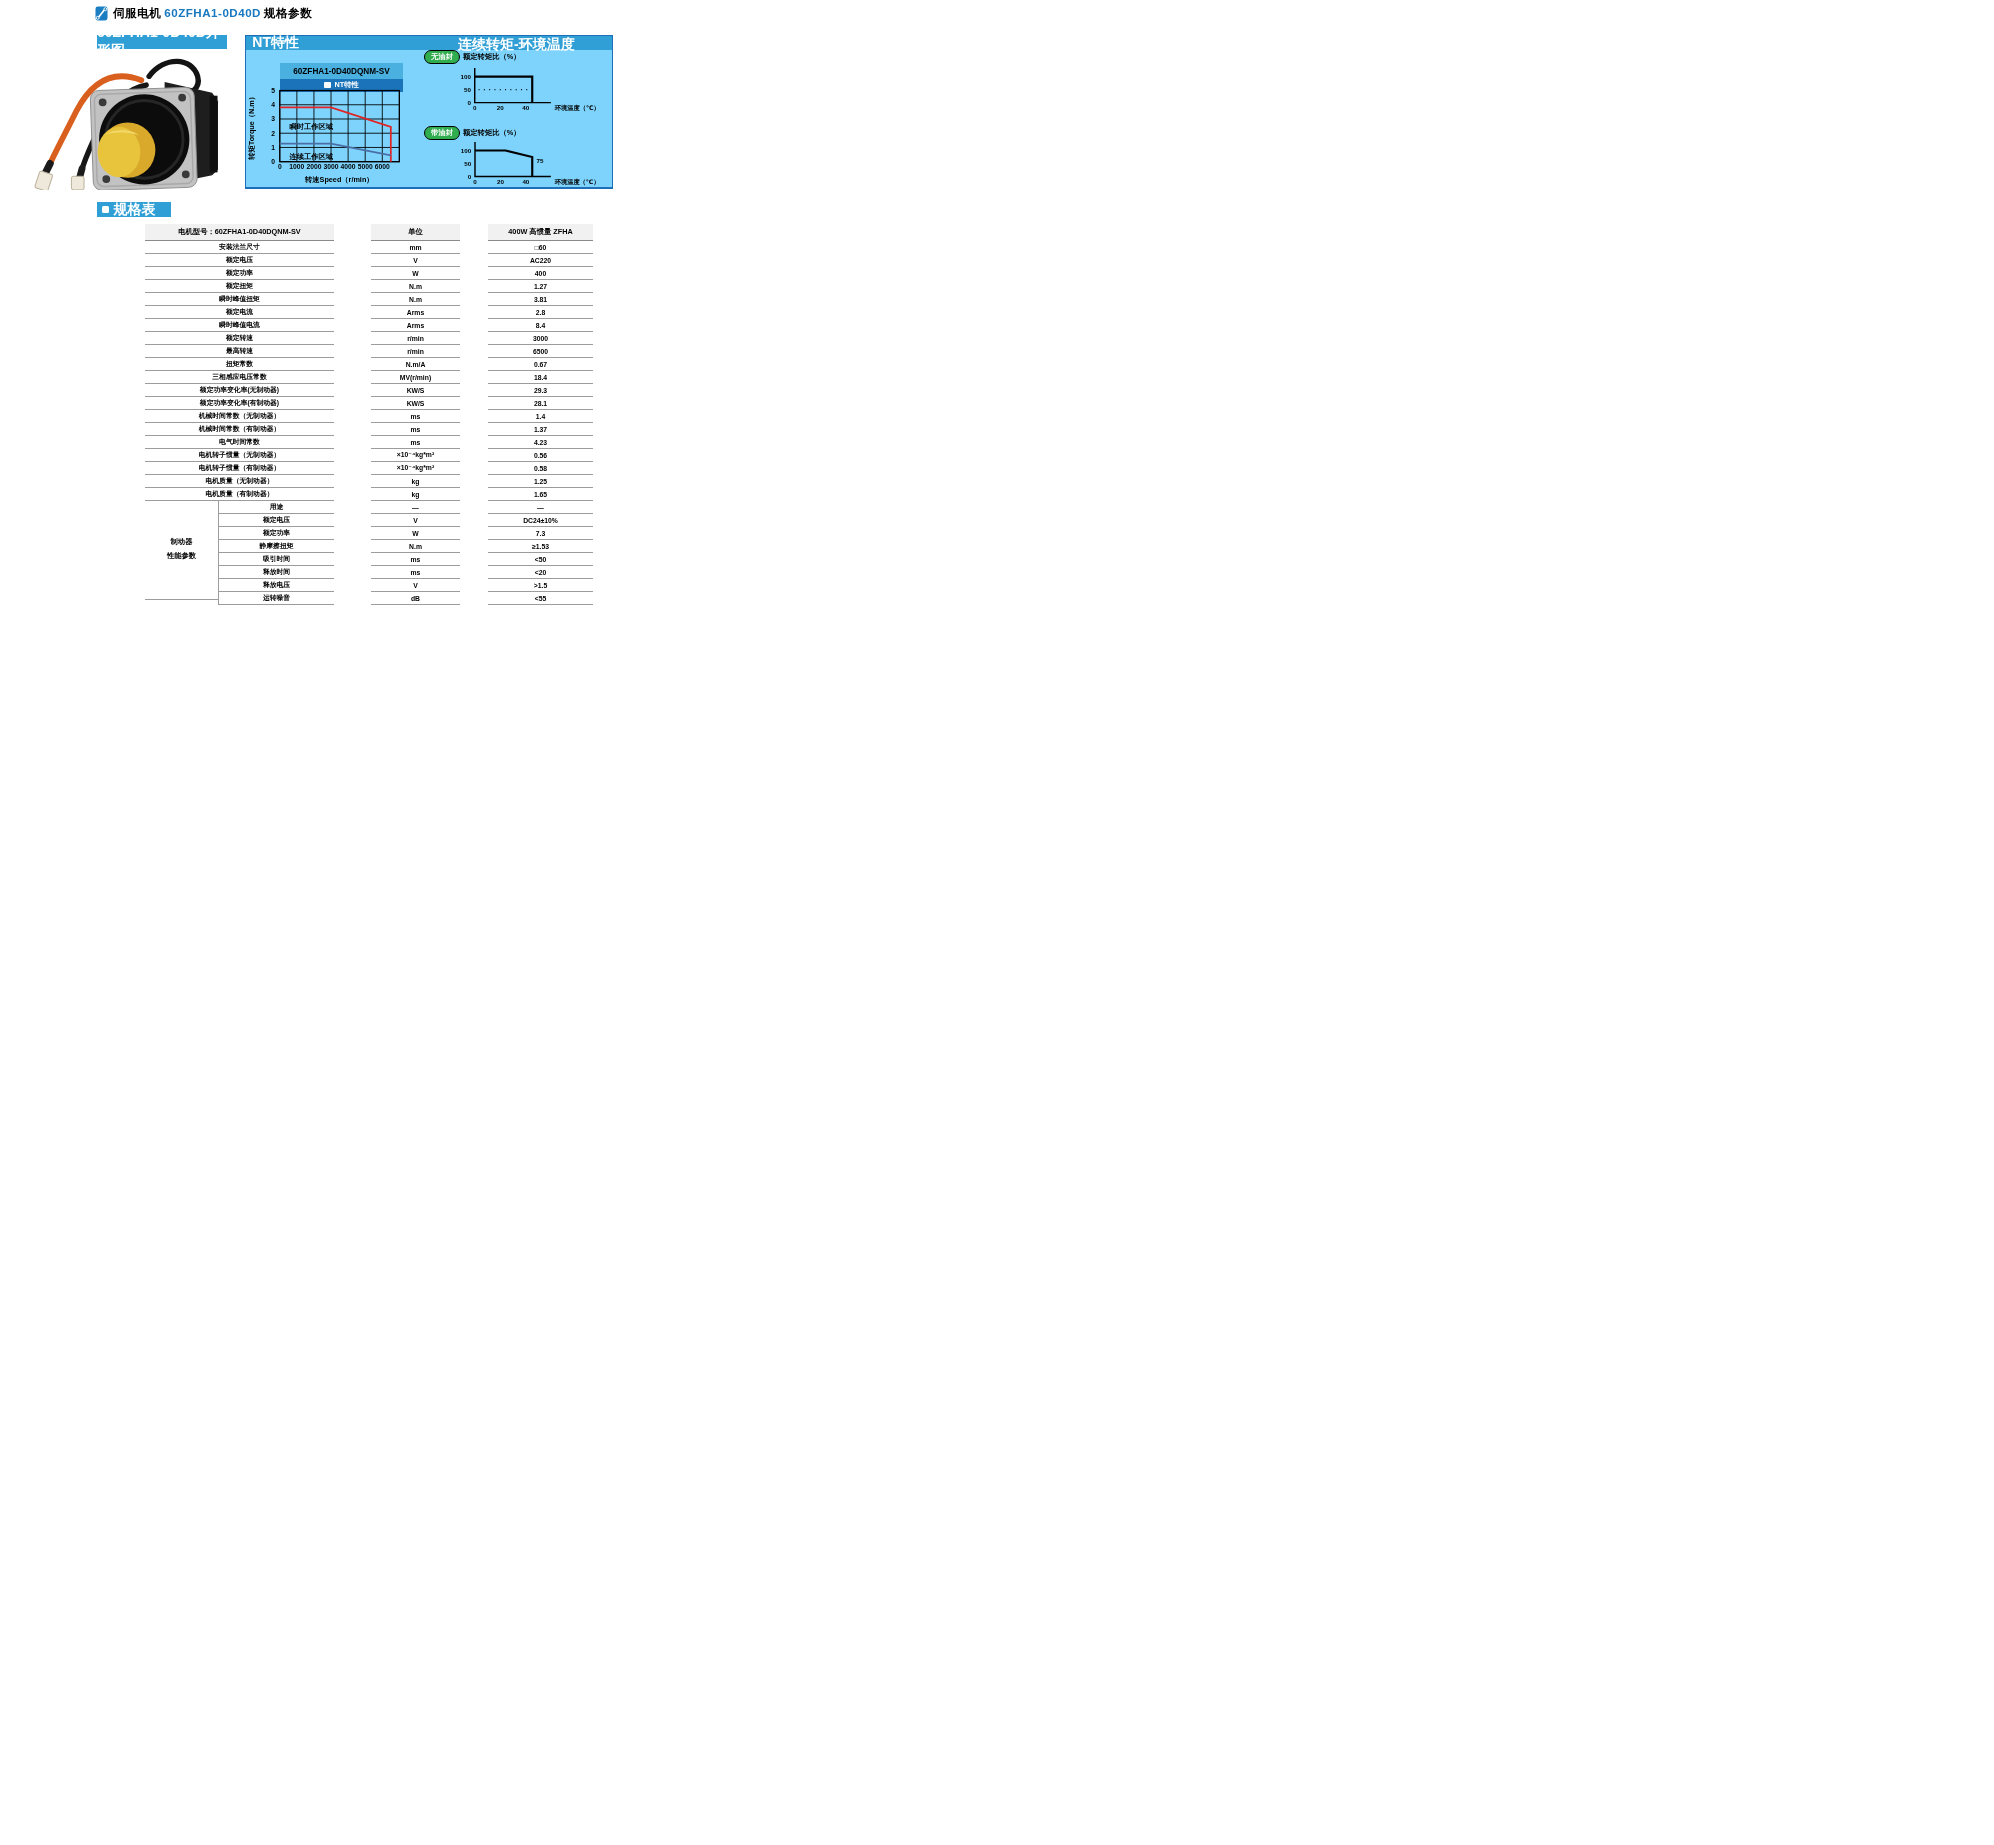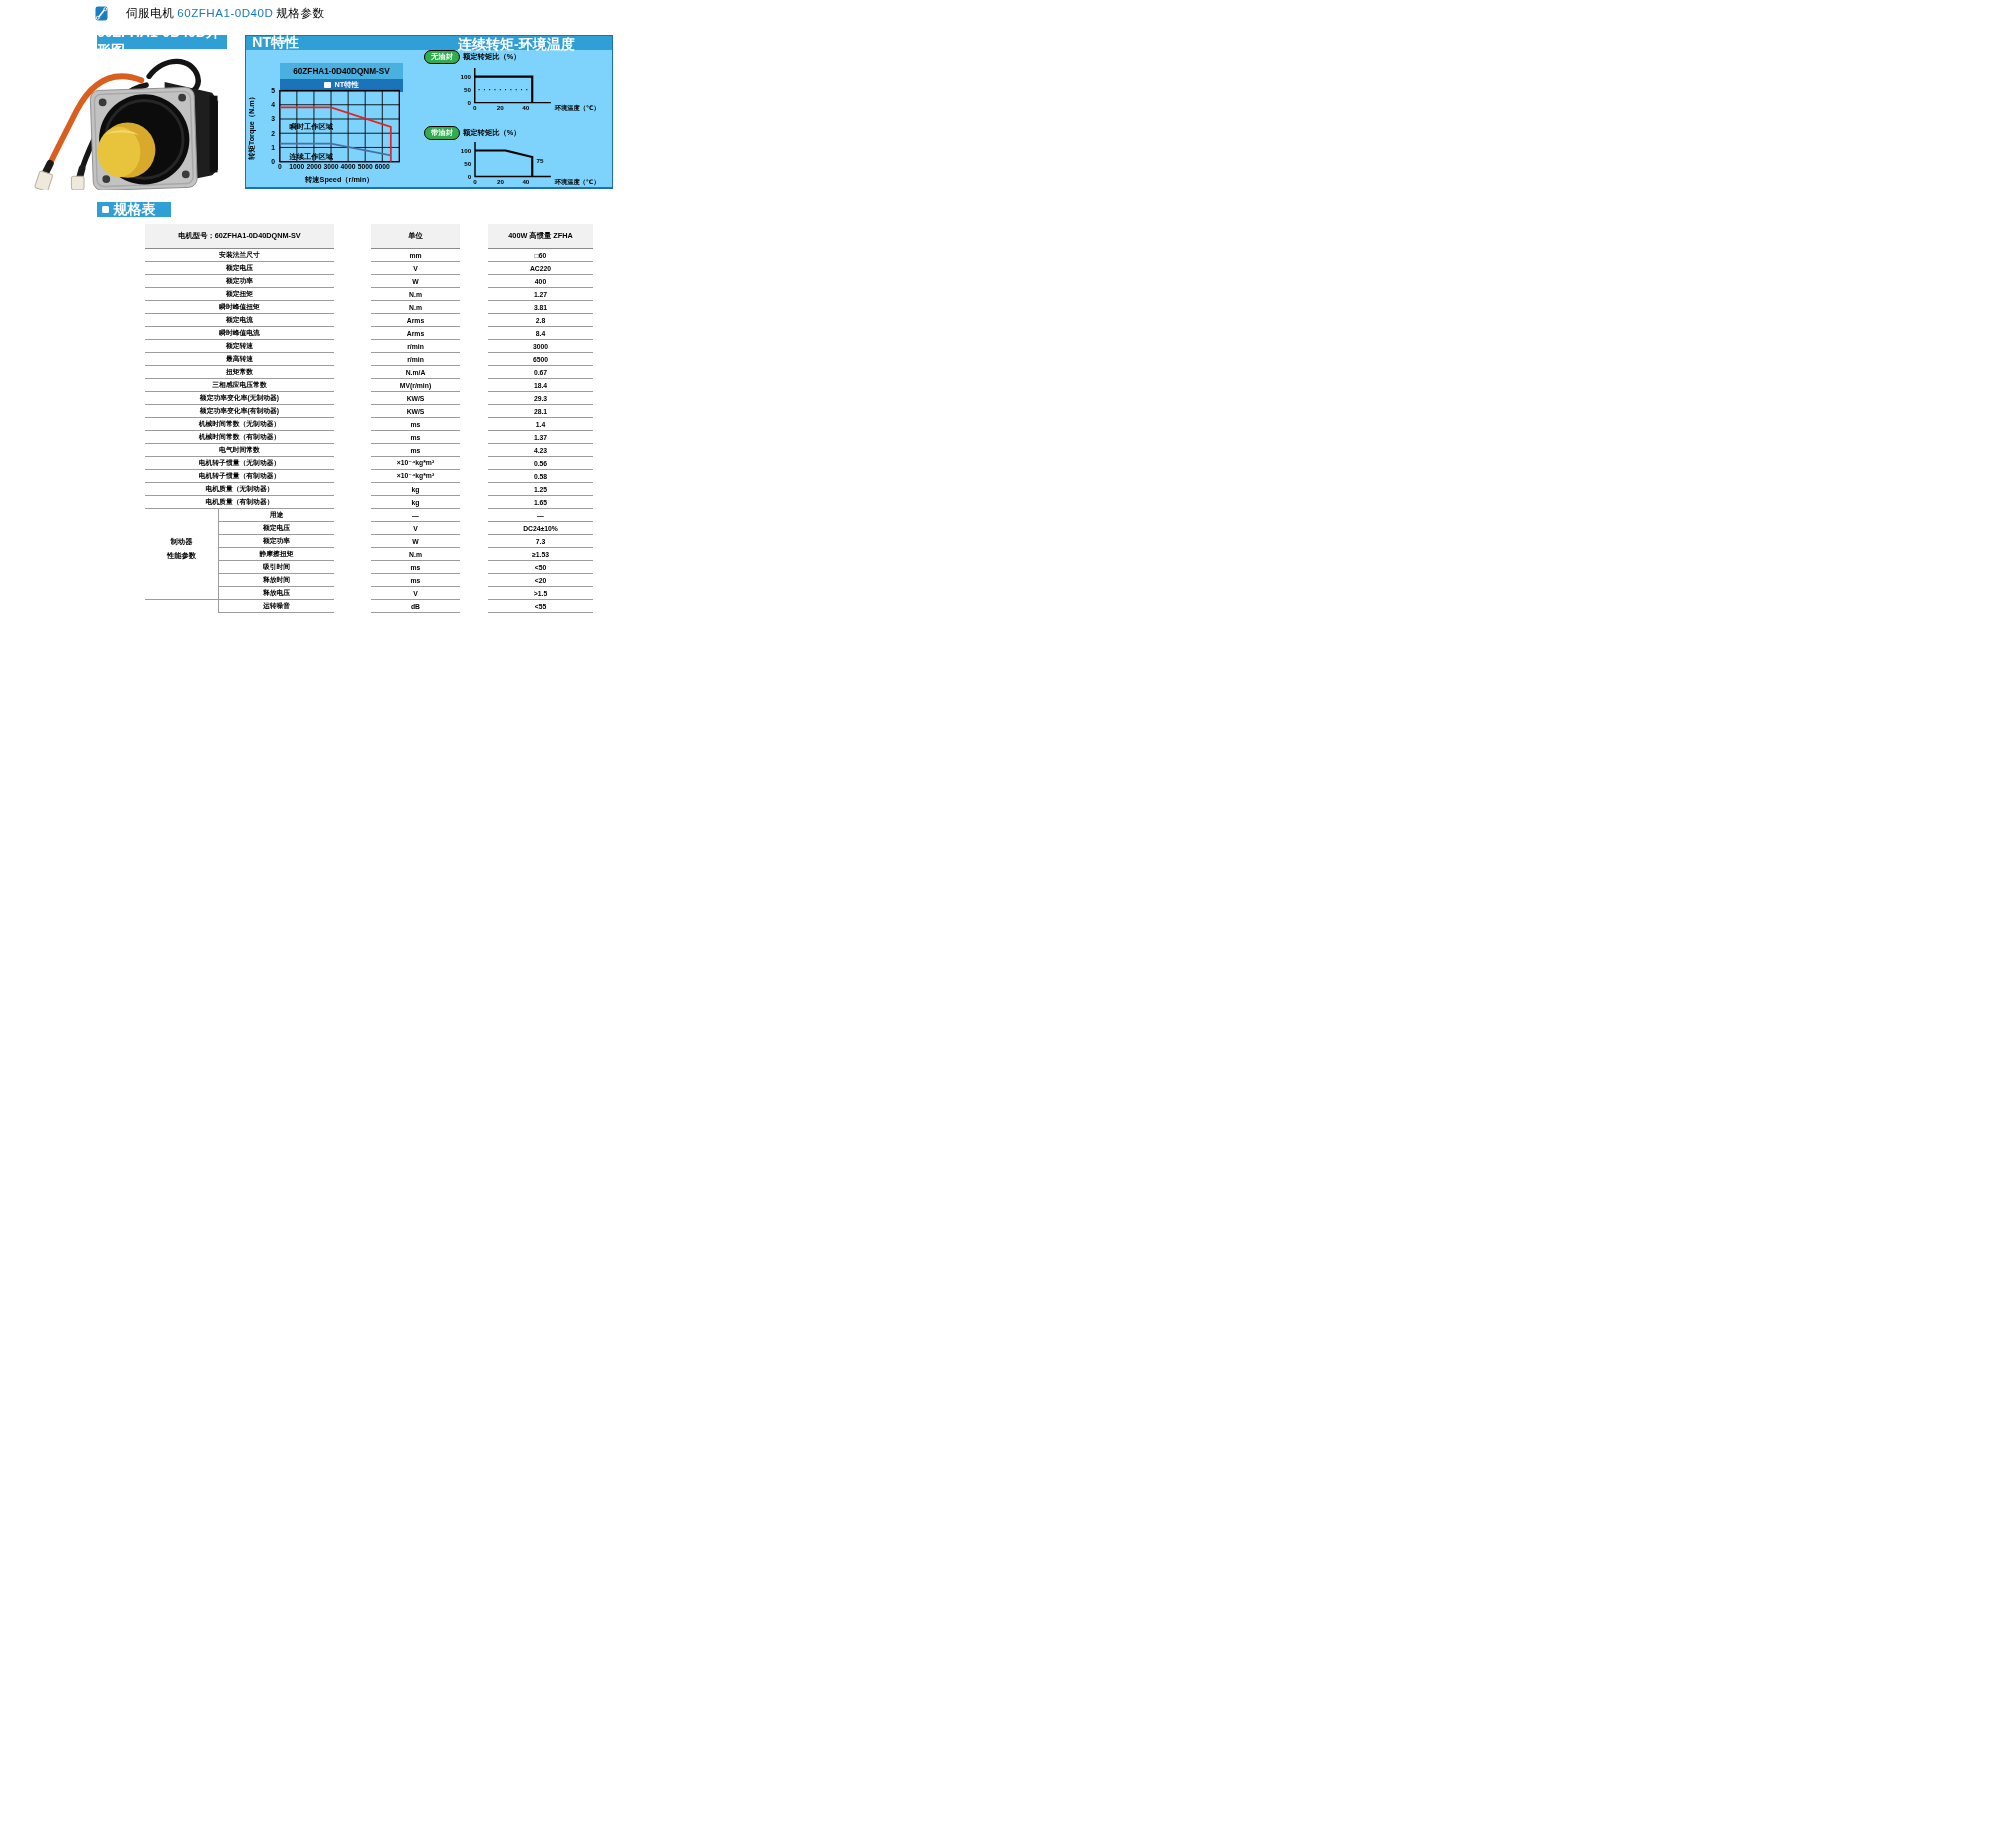--- a/index.html
+++ b/index.html
@@ -1,21 +1,21 @@
 <!DOCTYPE html>
 <html style="font-size:7.8px"><head>
 <meta charset="utf-8">
 <style>
   html,body{margin:0;padding:0;background:#ffffff;}
   body{width:665px;height:615px;position:relative;overflow:hidden;
        font-family:"Liberation Sans","DejaVu Sans",sans-serif;color:#000;}
   .abs{position:absolute;}
   
   .title-row{left:95px;top:4.8px;height:17.5px;display:flex;align-items:center;}
-  .page-title{margin-left:18px;font-size:11.6px;font-weight:normal;letter-spacing:0.5px;white-space:nowrap;}
+  .page-title{margin-left:5px;font-size:11.6px;font-weight:bold;letter-spacing:0.5px;white-space:nowrap;}
   .page-title .model{color:#1878c0;margin:0 2.9px;}
   
   .banner{background:#2f9fd6;color:#fff;font-weight:bold;font-size:14px;
           display:flex;align-items:center;box-sizing:border-box;}
   .wsq{display:inline-block;background:#fff;border-radius:1.5px;}
   
   .photo-banner{left:97px;top:35px;width:130px;height:14px;justify-content:center;}
   
   .nt-panel{left:245px;top:35px;width:368px;height:154px;background:#7dd3fc;
             border:1.5px solid #1d6fb8;border-bottom-width:2.9px;box-sizing:border-box;}
@@ -30,21 +30,21 @@
   .badge{width:34px;height:12px;background:#2fad4f;border:1.5px solid #000;border-radius:7px;
          color:#fff;font-size:7.3px;font-weight:bold;display:flex;align-items:center;justify-content:center;}
   .ratio-label{font-size:7.3px;font-weight:bold;white-space:nowrap;}
   .ct{font-family:"Liberation Sans","DejaVu Sans",sans-serif;font-size:14px;font-weight:bold;fill:#000;}
   .ctb{font-family:"Liberation Sans","DejaVu Sans",sans-serif;font-size:15px;font-weight:bold;fill:#000;}
   .ct2{font-family:"Liberation Sans","DejaVu Sans",sans-serif;font-size:13px;font-weight:bold;fill:#000;}
   
   .spec-banner{left:97px;top:202px;width:74px;height:15px;padding-left:4.8px;}
   .spec-banner .wsq{width:7.3px;height:7.3px;margin-right:4.4px;}
   .tcol{position:absolute;top:224px;}
-  .thead{height:25px;background:#f1f1f1;border-bottom:1.5px solid #8a8a8a;box-sizing:border-box;
+  .thead{height:17px;background:#f1f1f1;border-bottom:1.5px solid #8a8a8a;box-sizing:border-box;
          display:flex;align-items:center;justify-content:center;font-size:7.3px;font-weight:bold;white-space:nowrap;}
   .cell{height:13px;border-bottom:1px solid #9c9c9c;box-sizing:border-box;
         display:flex;align-items:center;justify-content:center;font-size:6.8px;font-weight:bold;white-space:nowrap;}
   .cell.brk{margin-left:73px;border-left:1px solid #9c9c9c;}
   #col1{left:145px;width:189px;}
   #col2{left:371px;width:89px;}
   #col3{left:488px;width:105px;}
   .brake-label{left:145px;top:497px;width:73px;height:103px;display:flex;flex-direction:column;
                align-items:center;justify-content:center;font-size:7.3px;font-weight:bold;line-height:1.9;}
   .tbottom{left:145px;top:599px;width:74px;height:1px;background:#9c9c9c;}

